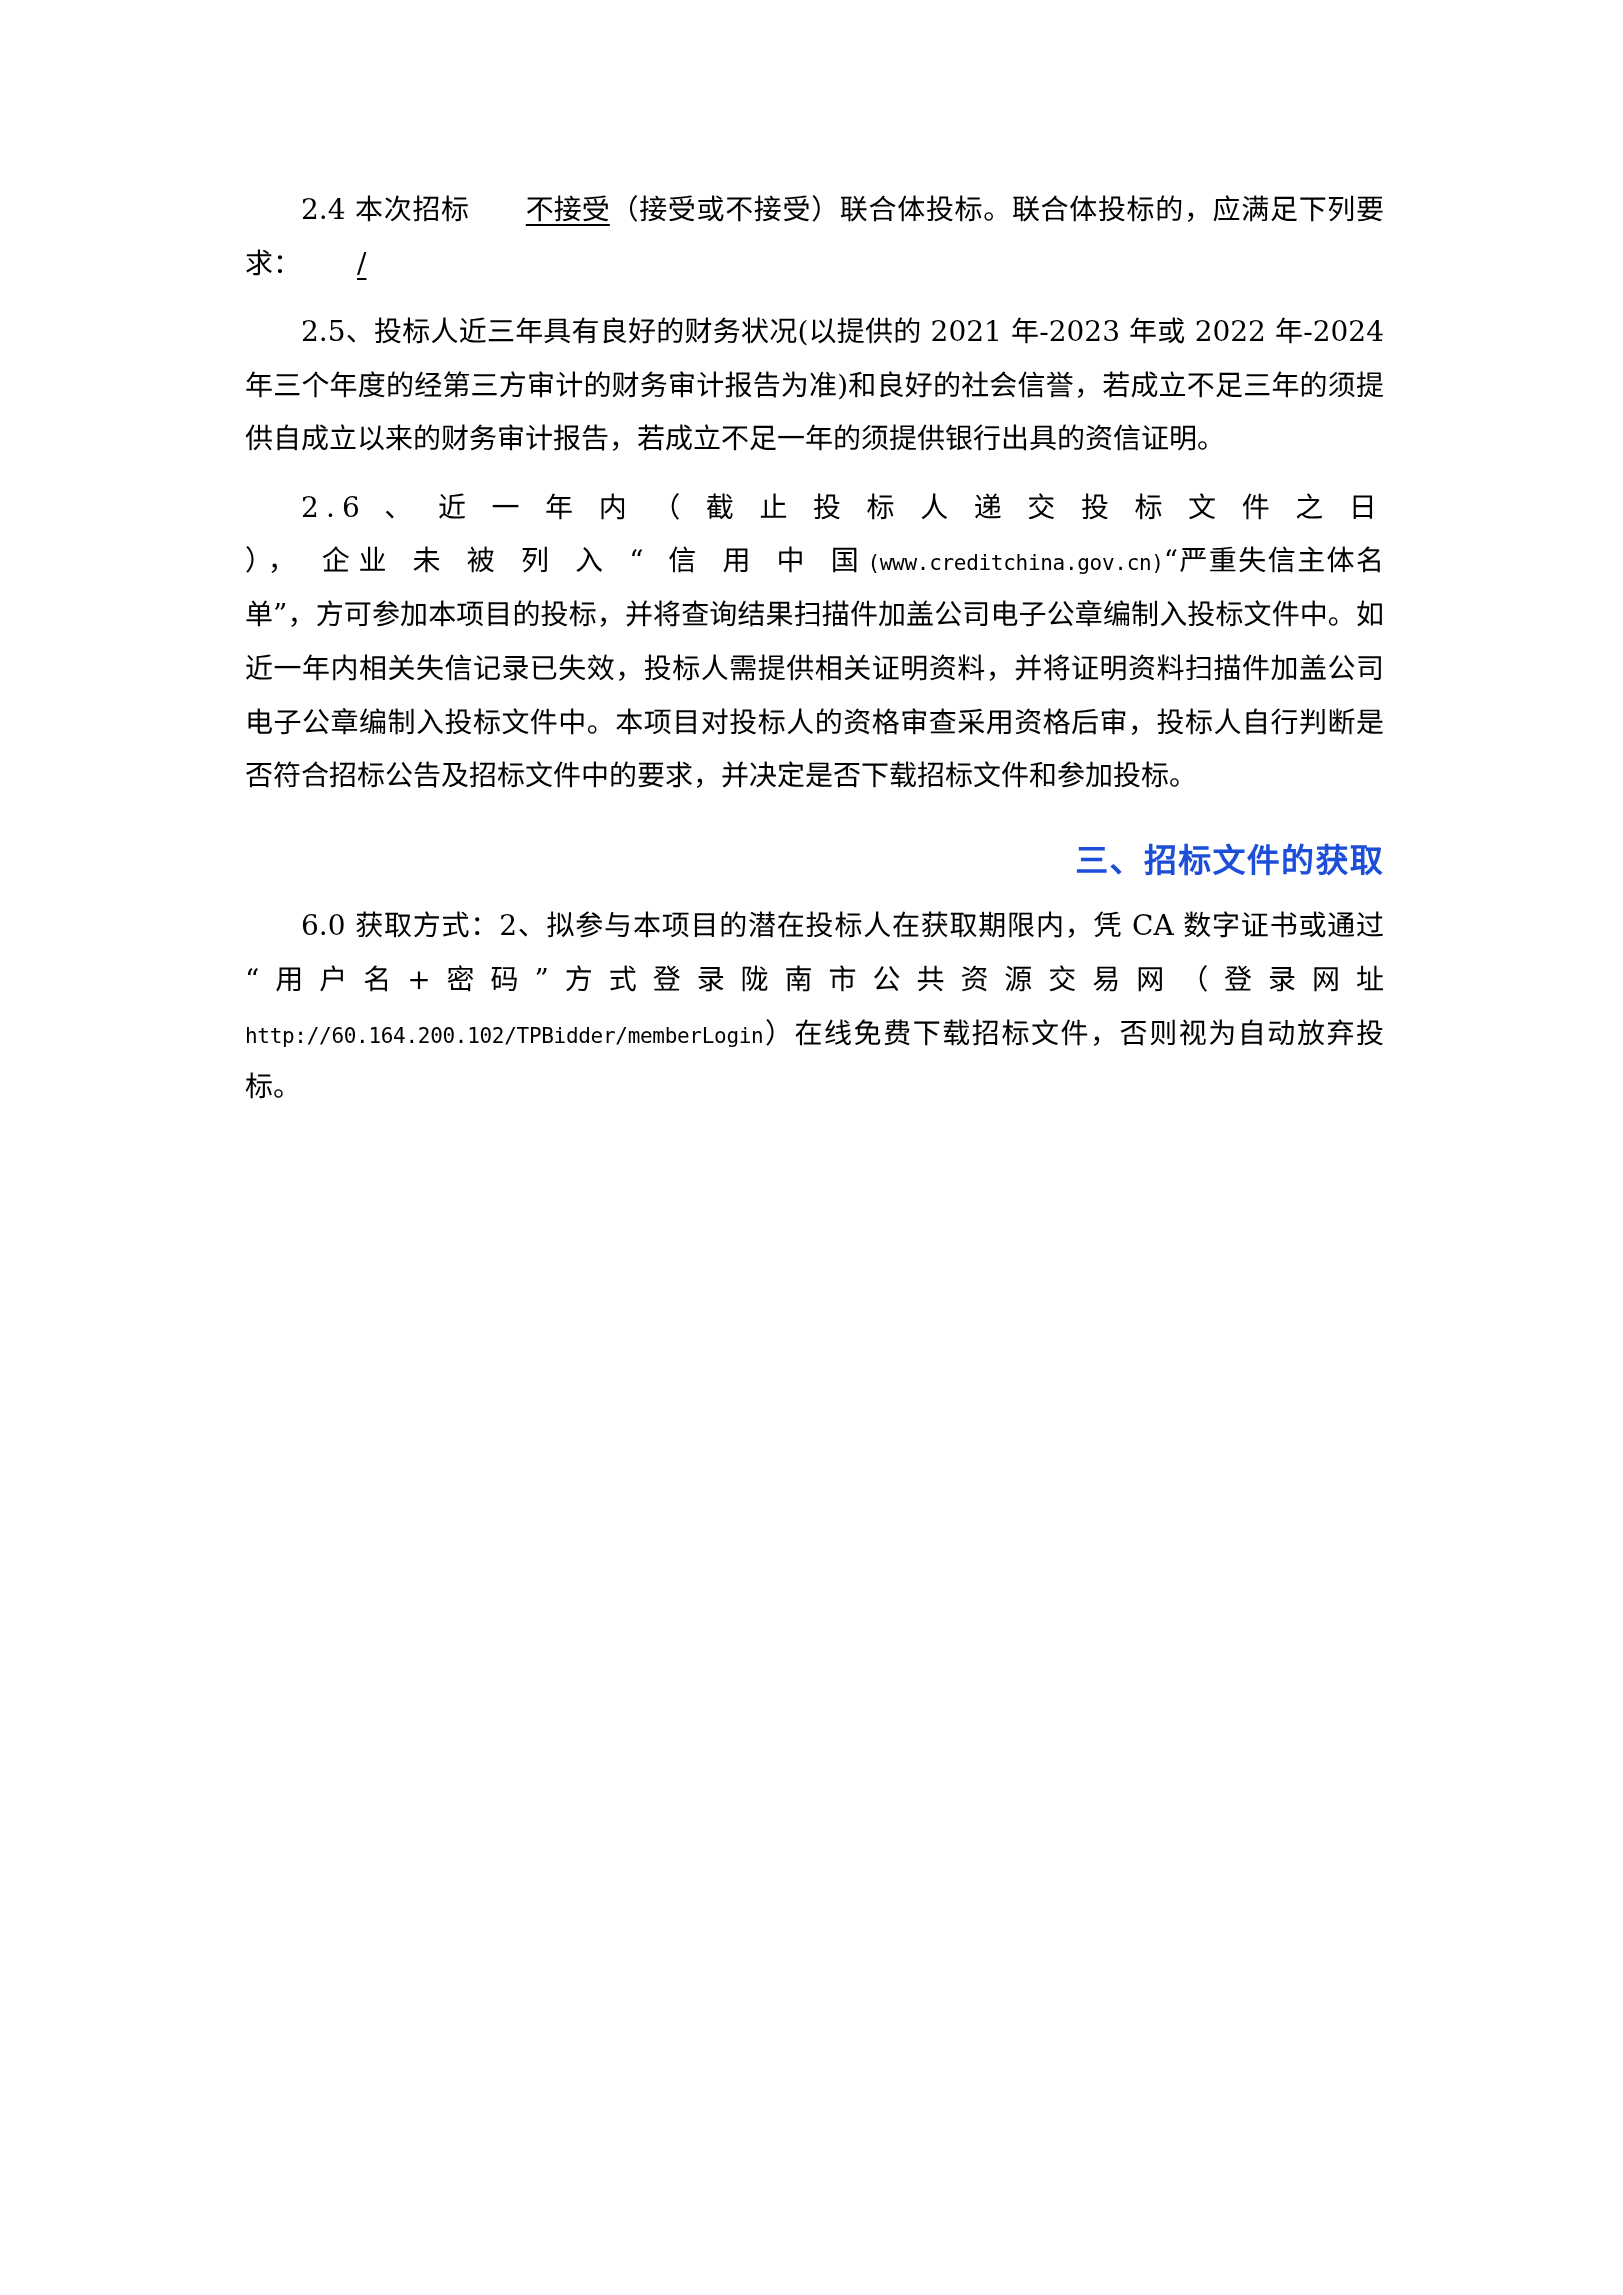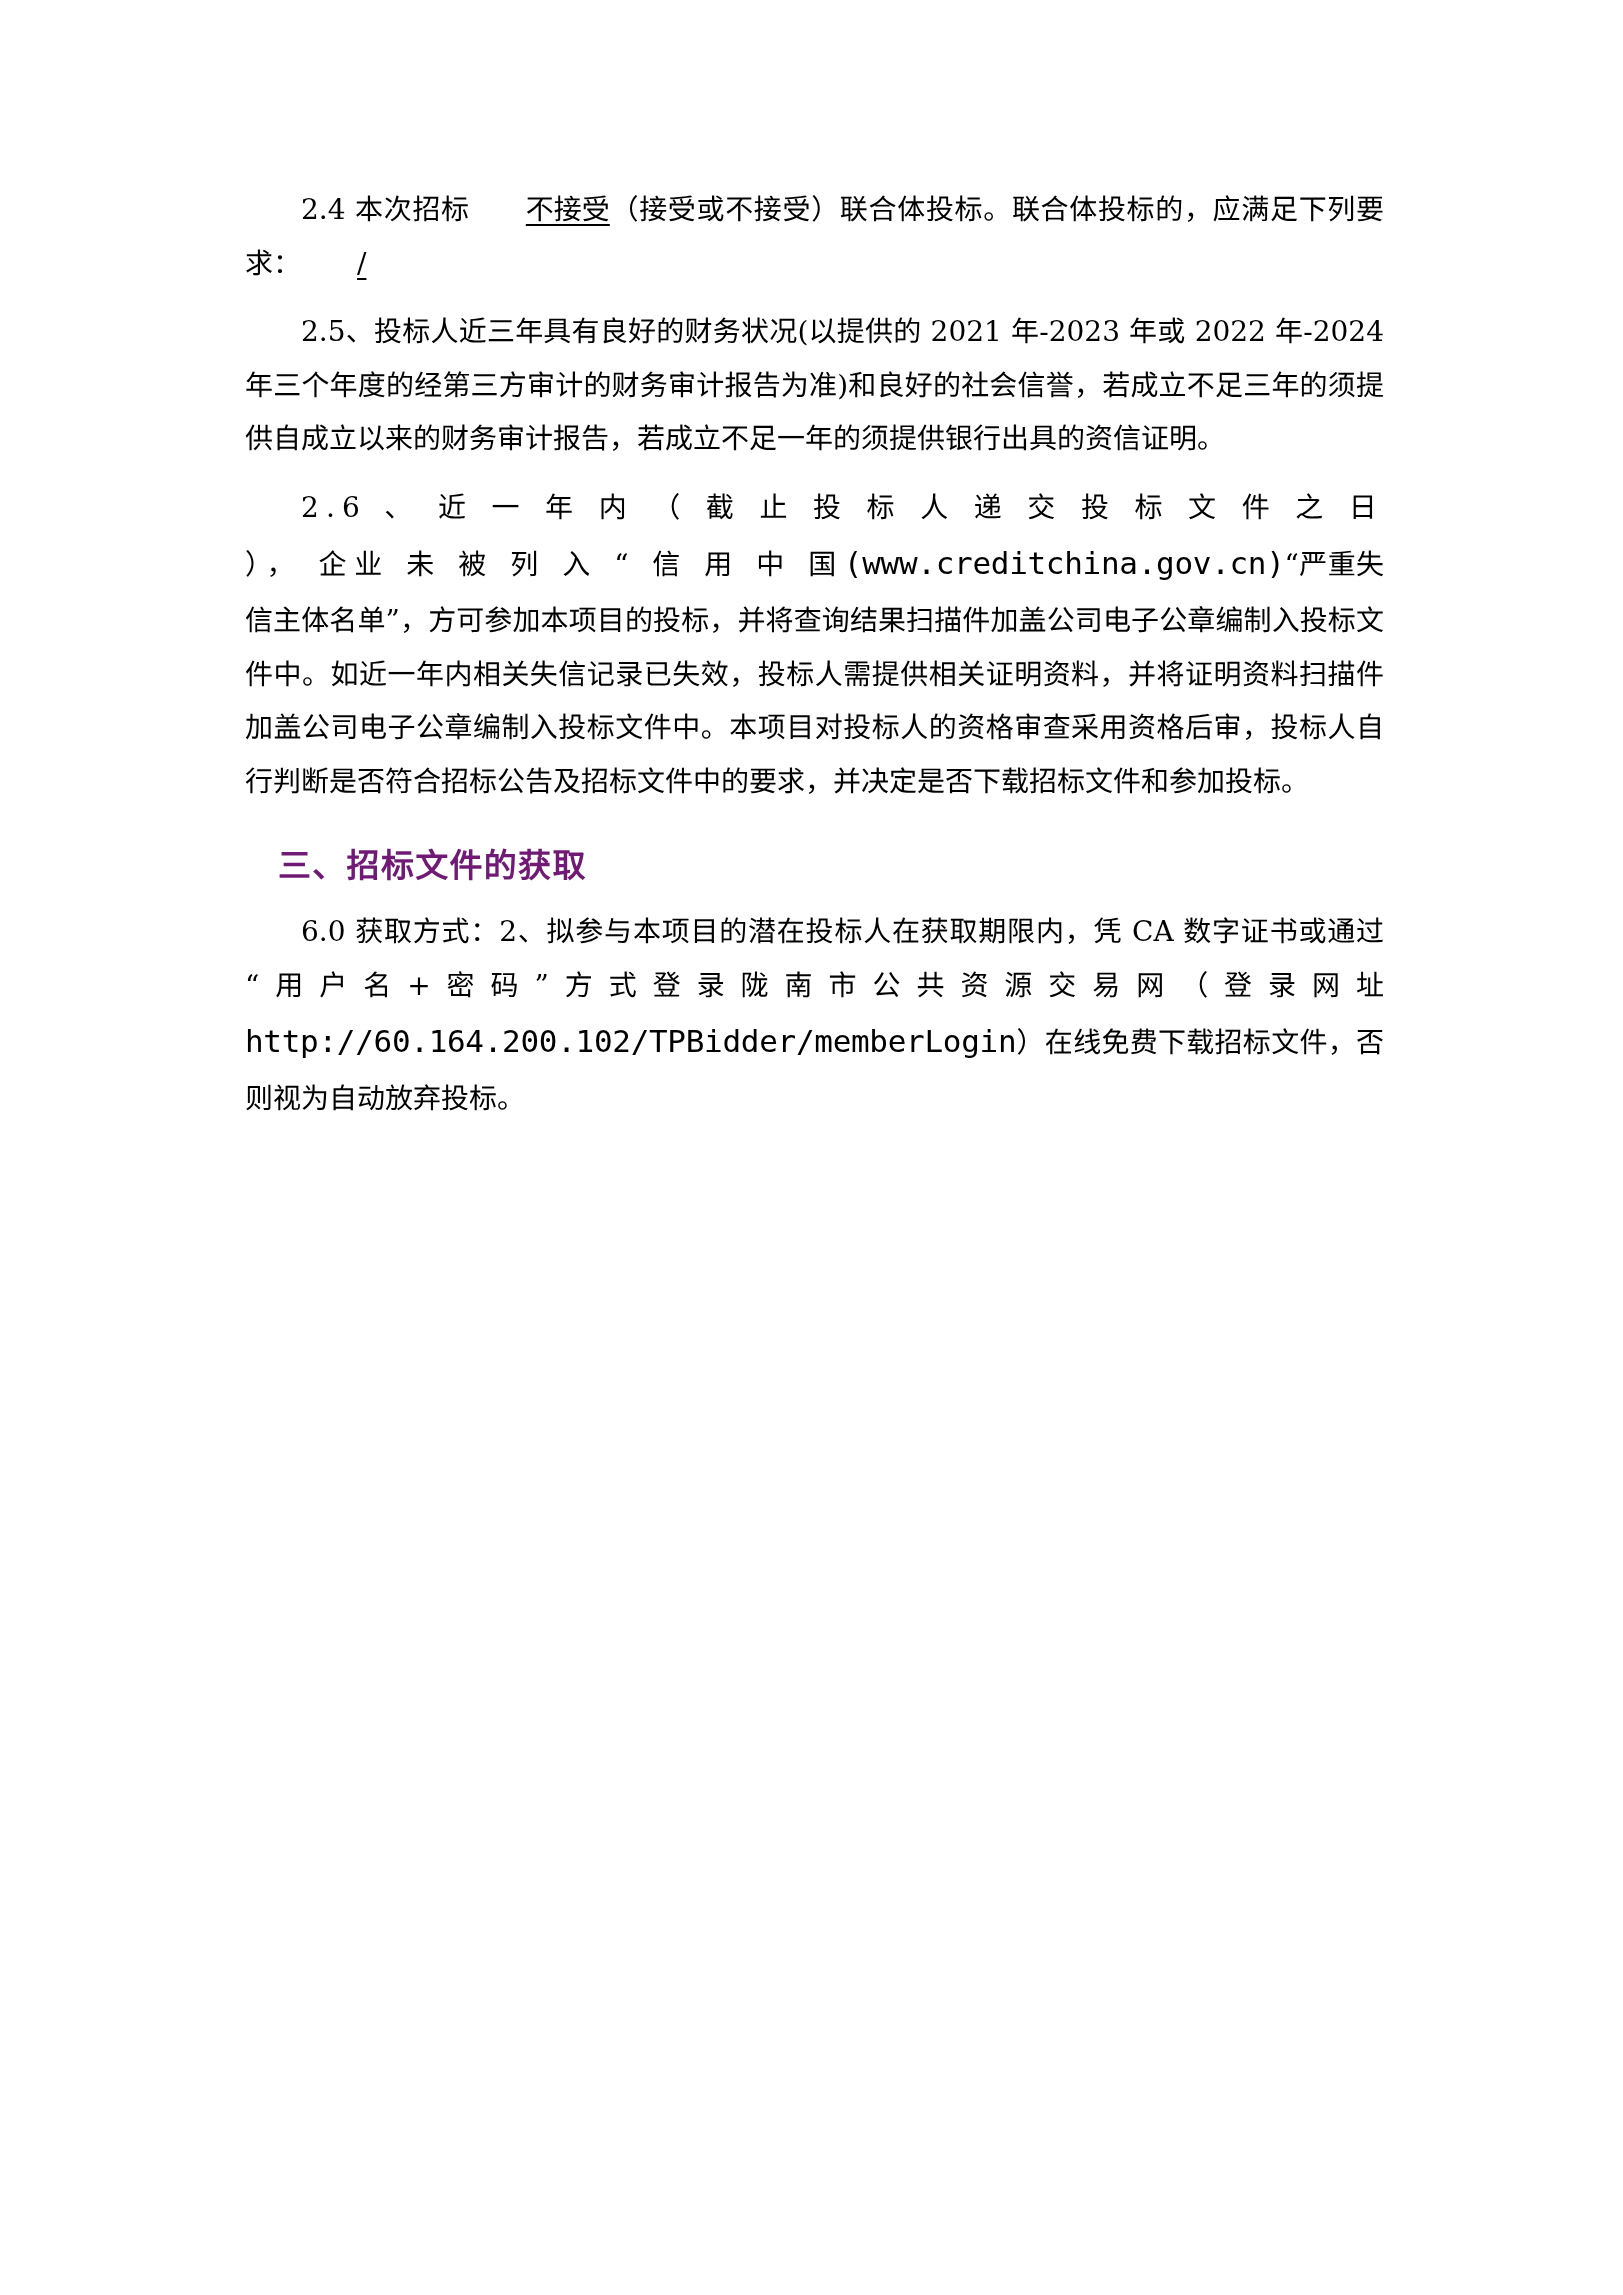--- a/index.html
+++ b/index.html
@@ -31,45 +31,46 @@
     color: #000000;
     text-align: justify;
     text-justify: inter-ideograph;
     margin: 0 0 14.4px 0;
     text-indent: 56px;
   }
   .u { text-underline-offset: 4.6px; }
   .bold { font-weight: bold; }
   .mono {
     font-family: "DejaVu Sans Mono", "Liberation Mono", monospace;
-    font-size: 31px;
+    font-size: 21px;
     letter-spacing: -0.3px;
   }
   .blank-line {
     display: inline-block;
     min-width: 98px;
     text-align: center;
     text-decoration: underline;
     text-underline-offset: 4.6px;
   }
   .blank-short {
     display: inline-block;
     min-width: 59px;
     text-align: center;
     text-decoration: underline;
     text-underline-offset: 4.6px;
   }
   .heading {
     font-family: "DejaVu Serif", "Liberation Serif", serif;
     font-size: 33px;
     line-height: 1.8;
-    color: #701a75;
+    color: #1d4ed8;
     margin: 27.5px 0 9.2px 0;
     text-indent: 33px;
     letter-spacing: 1.3px;
+    text-align: right;
   }
   .gap-top { margin-top: 22px; }
   .spaced {
     letter-spacing: 7.2px;
   }
 </style>
 </head>
 <body>
 
 <div class="page">

